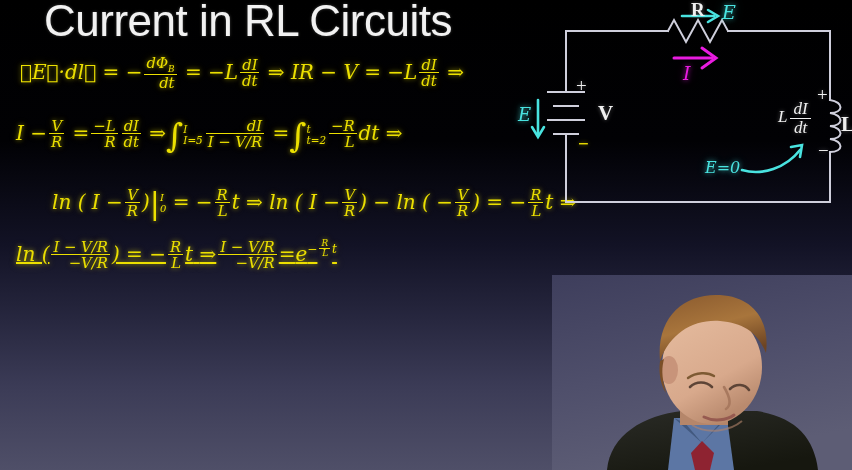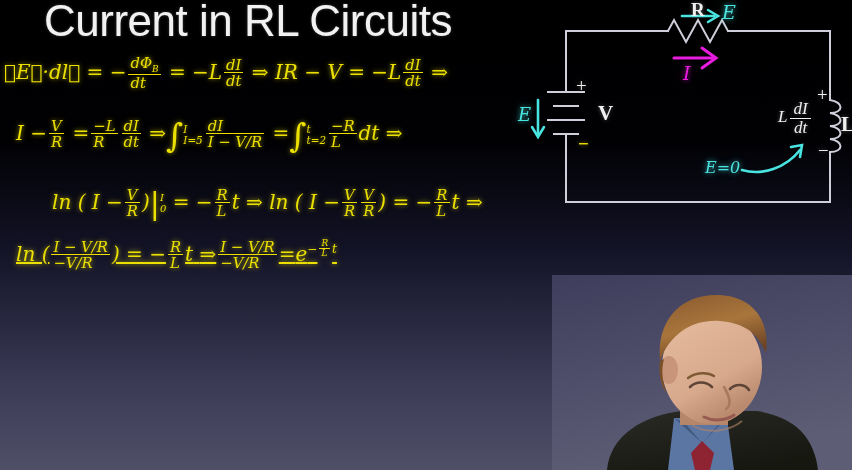--- a/index.html
+++ b/index.html
@@ -18,21 +18,21 @@
   }
   
   .hw{
     position:absolute;color:#ece000;
     font-family:"DejaVu Serif",serif;font-style:italic;
     text-shadow:0 0 4px rgba(236,224,0,.55),0 0 9px rgba(236,224,0,.25);
     white-space:nowrap;line-height:1;
     transform-origin:left center;
   }
   .eq{font-size:20px;}
-  .frac{display:inline-block;vertical-align:middle;text-align:left;line-height:1.02;margin:0 2px;position:relative;top:-1px;}
+  .frac{display:inline-block;vertical-align:middle;text-align:right;line-height:1.02;margin:0 2px;position:relative;top:-1px;}
   .frac .num{display:block;font-size:.74em;padding:0 2px;}
   .frac .den{display:block;font-size:.74em;border-top:1.6px solid #ece000;padding:0 2px;}
   .sup{font-size:.6em;vertical-align:super;}
   .sub{font-size:.6em;vertical-align:sub;}
   .intg{font-size:1.65em;display:inline-block;vertical-align:middle;position:relative;top:1px;}
   .lim{display:inline-block;vertical-align:middle;font-size:.52em;line-height:1.05;text-align:left;margin-right:1px;}
   .lim span{display:block;}
   .barlim{display:inline-block;vertical-align:middle;font-size:.5em;line-height:1.05;text-align:left;}
   .barlim span{display:block;}
   .vbar{display:inline-block;vertical-align:middle;font-size:1.5em;position:relative;top:0px;}
@@ -51,42 +51,42 @@
   
   #person{position:absolute;right:0;bottom:0;width:300px;height:195px;overflow:hidden;}
 </style>
 </head>
 <body>
 
 <div id="stage">
 
   <div id="title">Current in RL Circuits</div>
 
-  <div class="hw eq" style="left:4px;top:56px;">
+  <div class="hw eq" style="left:20px;top:56px;">
     <span>∮E⃗·dl⃗ =</span>
     <span>−</span><span class="frac"><span class="num"><span>dΦ</span><span class="sub">B</span></span><span class="den">dt</span></span>
     <span>= −L</span><span class="frac"><span class="num">dI</span><span class="den">dt</span></span>
     <span>⇒</span>
     <span>IR − V = −L</span><span class="frac"><span class="num">dI</span><span class="den">dt</span></span>
     <span>⇒</span>
   </div>
 
   <div class="hw eq" style="left:16px;top:118px;">
     <span>I −</span><span class="frac"><span class="num">V</span><span class="den">R</span></span>
     <span>=</span><span class="frac"><span class="num">−L</span><span class="den">R</span></span><span class="frac"><span class="num">dI</span><span class="den">dt</span></span>
     <span>⇒</span><span class="intg">∫</span><span class="lim"><span>I</span><span>I=5</span></span><span class="frac"><span class="num">dI</span><span class="den">I − V/R</span></span>
     <span>=</span><span class="intg">∫</span><span class="lim"><span>t</span><span>t=2</span></span><span class="frac"><span class="num">−R</span><span class="den">L</span></span><span>dt</span>
     <span>⇒</span>
   </div>
 
   <div class="hw eq" style="left:16px;top:188px;margin-left:36px;">
     <span>ln ( I −</span><span class="frac"><span class="num">V</span><span class="den">R</span></span><span>)</span><span class="vbar">|</span><span class="barlim"><span>I</span><span>0</span></span>
     <span>= −</span><span class="frac"><span class="num">R</span><span class="den">L</span></span><span>t</span>
     <span>⇒</span>
-    <span>ln ( I −</span><span class="frac"><span class="num">V</span><span class="den">R</span></span><span class="frac"><span class="num">V</span><span class="den">R</span></span><span>) = −</span><span class="frac"><span class="num">R</span><span class="den">L</span></span><span>t</span>
+    <span>ln ( I −</span><span class="frac"><span class="num">V</span><span class="den">R</span></span><span>) − ln ( −</span><span class="frac"><span class="num">V</span><span class="den">R</span></span><span>) = −</span><span class="frac"><span class="num">R</span><span class="den">L</span></span><span>t</span>
     <span>⇒</span>
   </div>
 
   <div class="hw eq" style="left:16px;top:240px;text-decoration:underline;">
     <span>ln (</span><span class="frac"><span class="num">I − V/R</span><span class="den">−V/R</span></span><span>) = −</span><span class="frac"><span class="num">R</span><span class="den">L</span></span><span>t</span>
     <span>⇒</span><span class="frac"><span class="num">I − V/R</span><span class="den">−V/R</span></span><span>=</span><span>e</span><span class="sup"><span>−</span><span class="frac"><span class="num">R</span><span class="den">L</span></span><span>t</span></span>
   </div>
 
   <svg id="circuit" viewBox="0 0 852 240">
 

